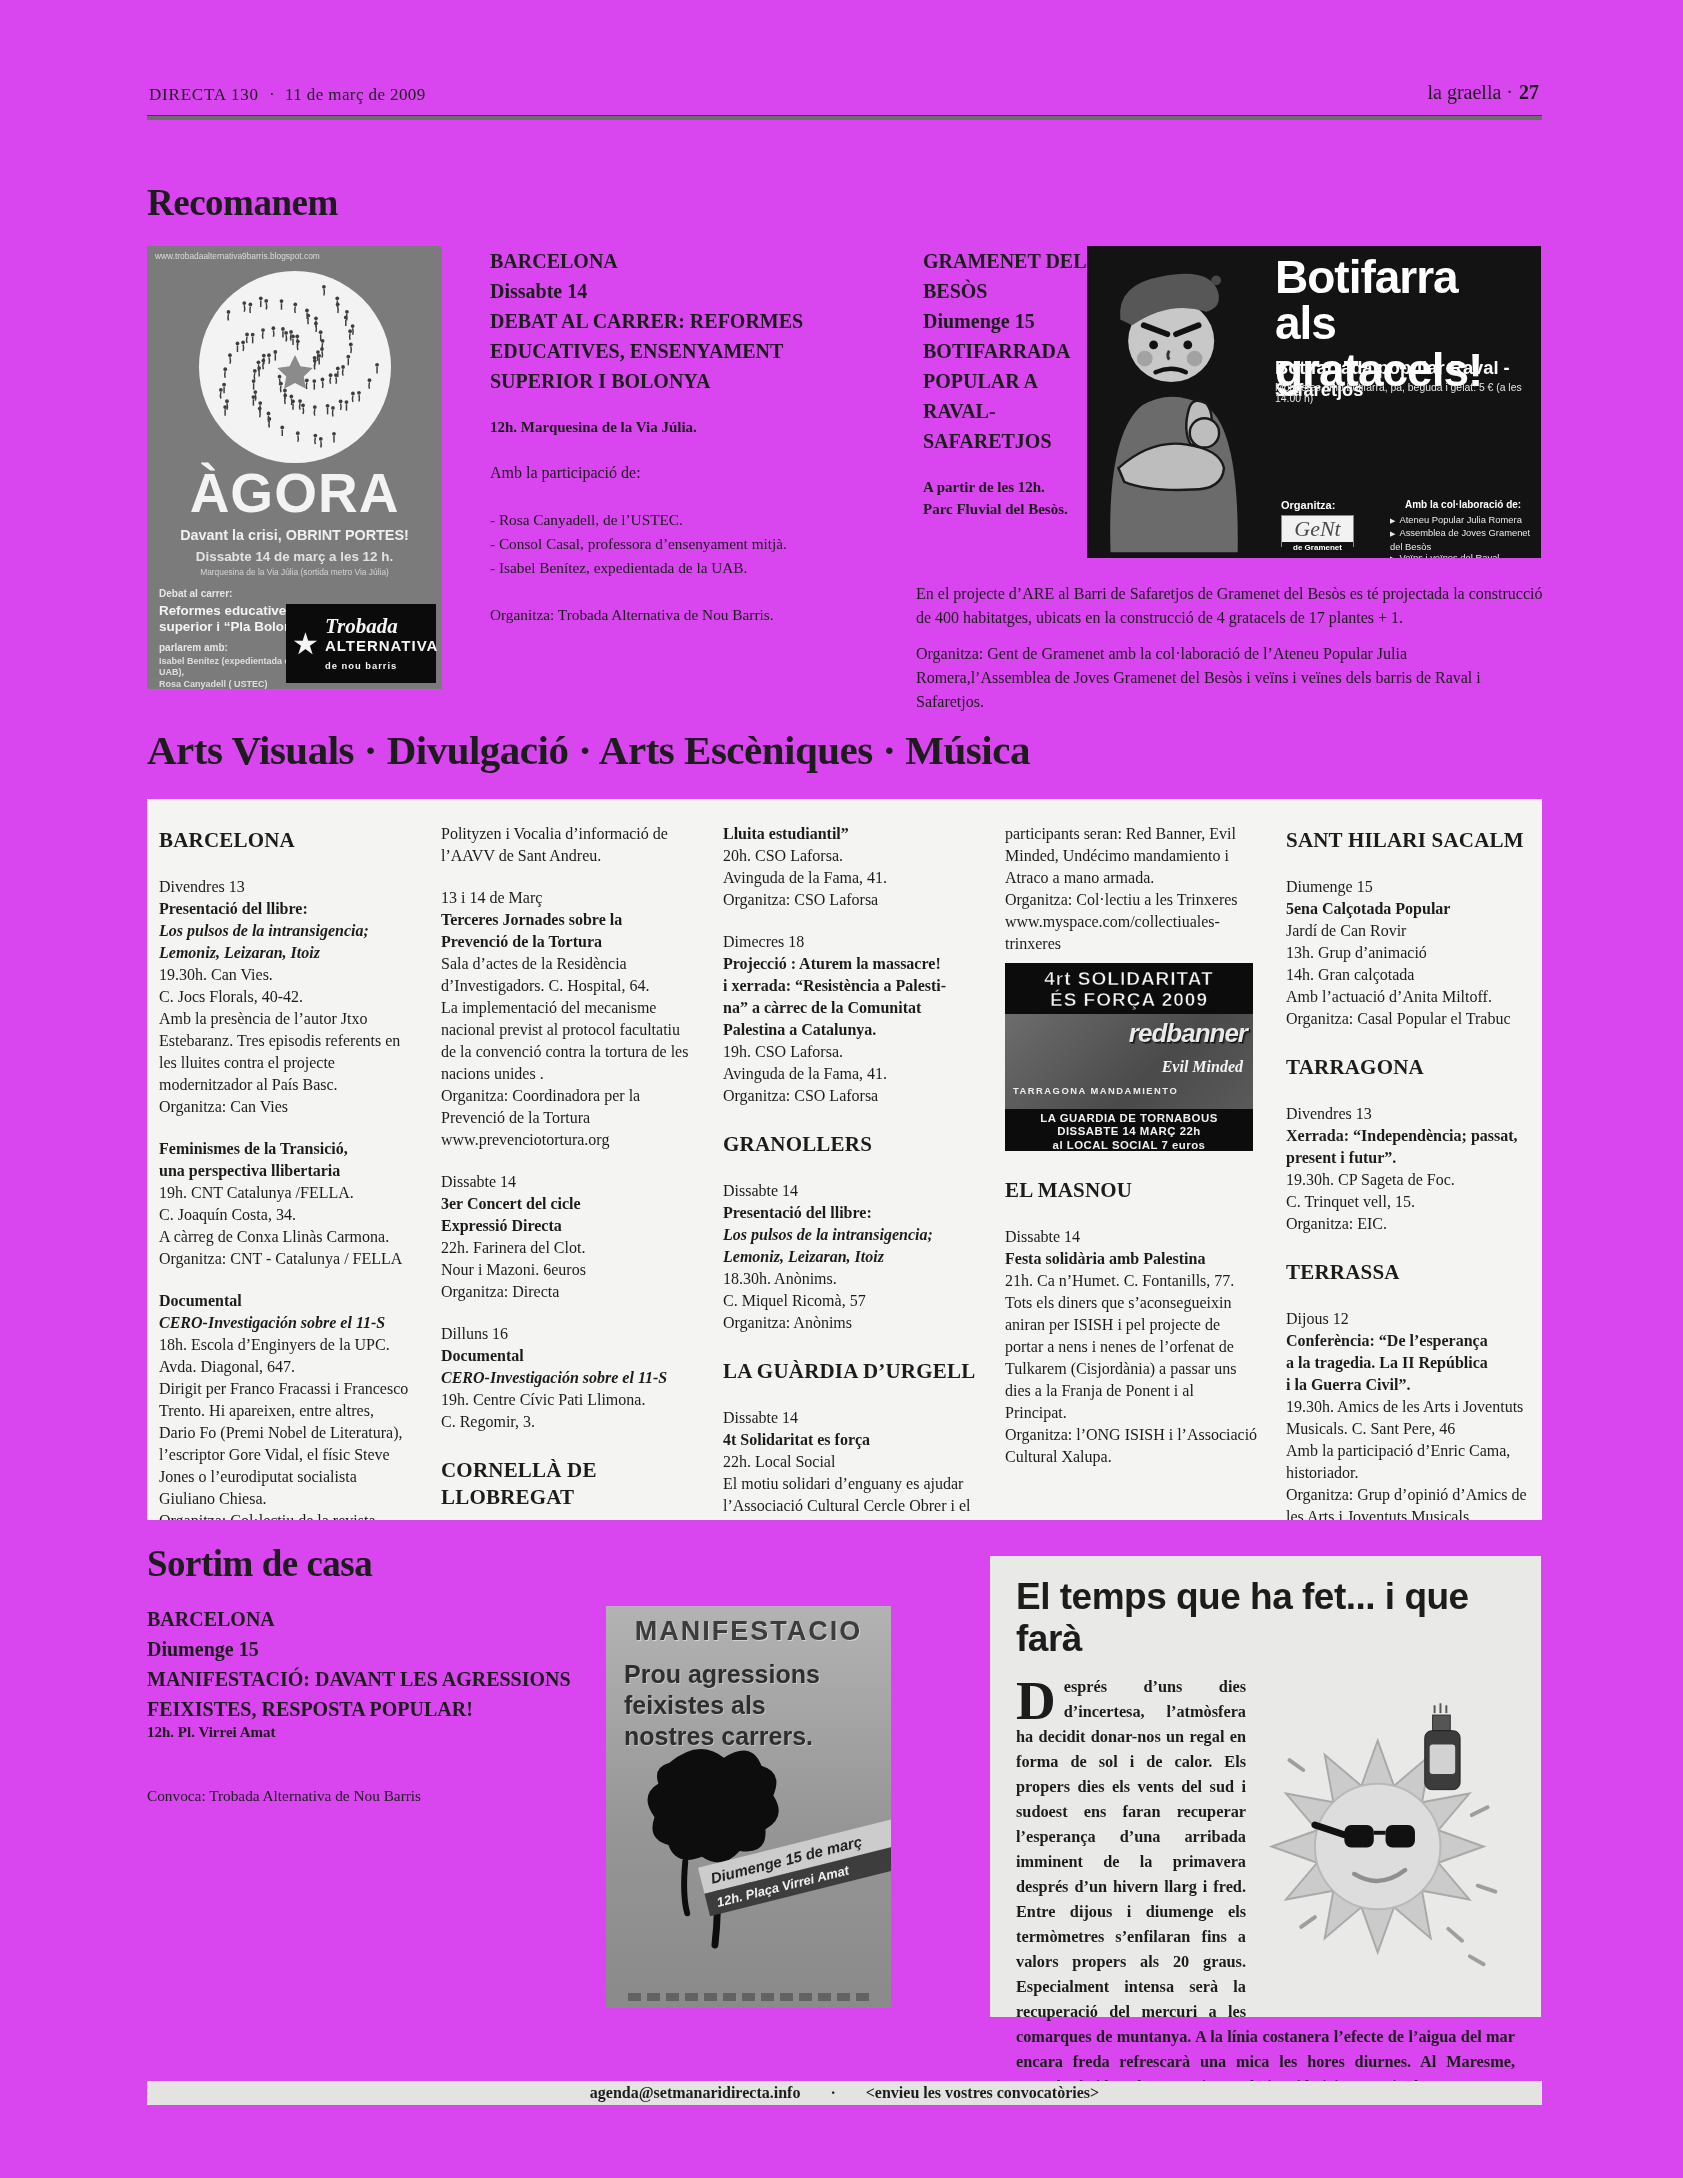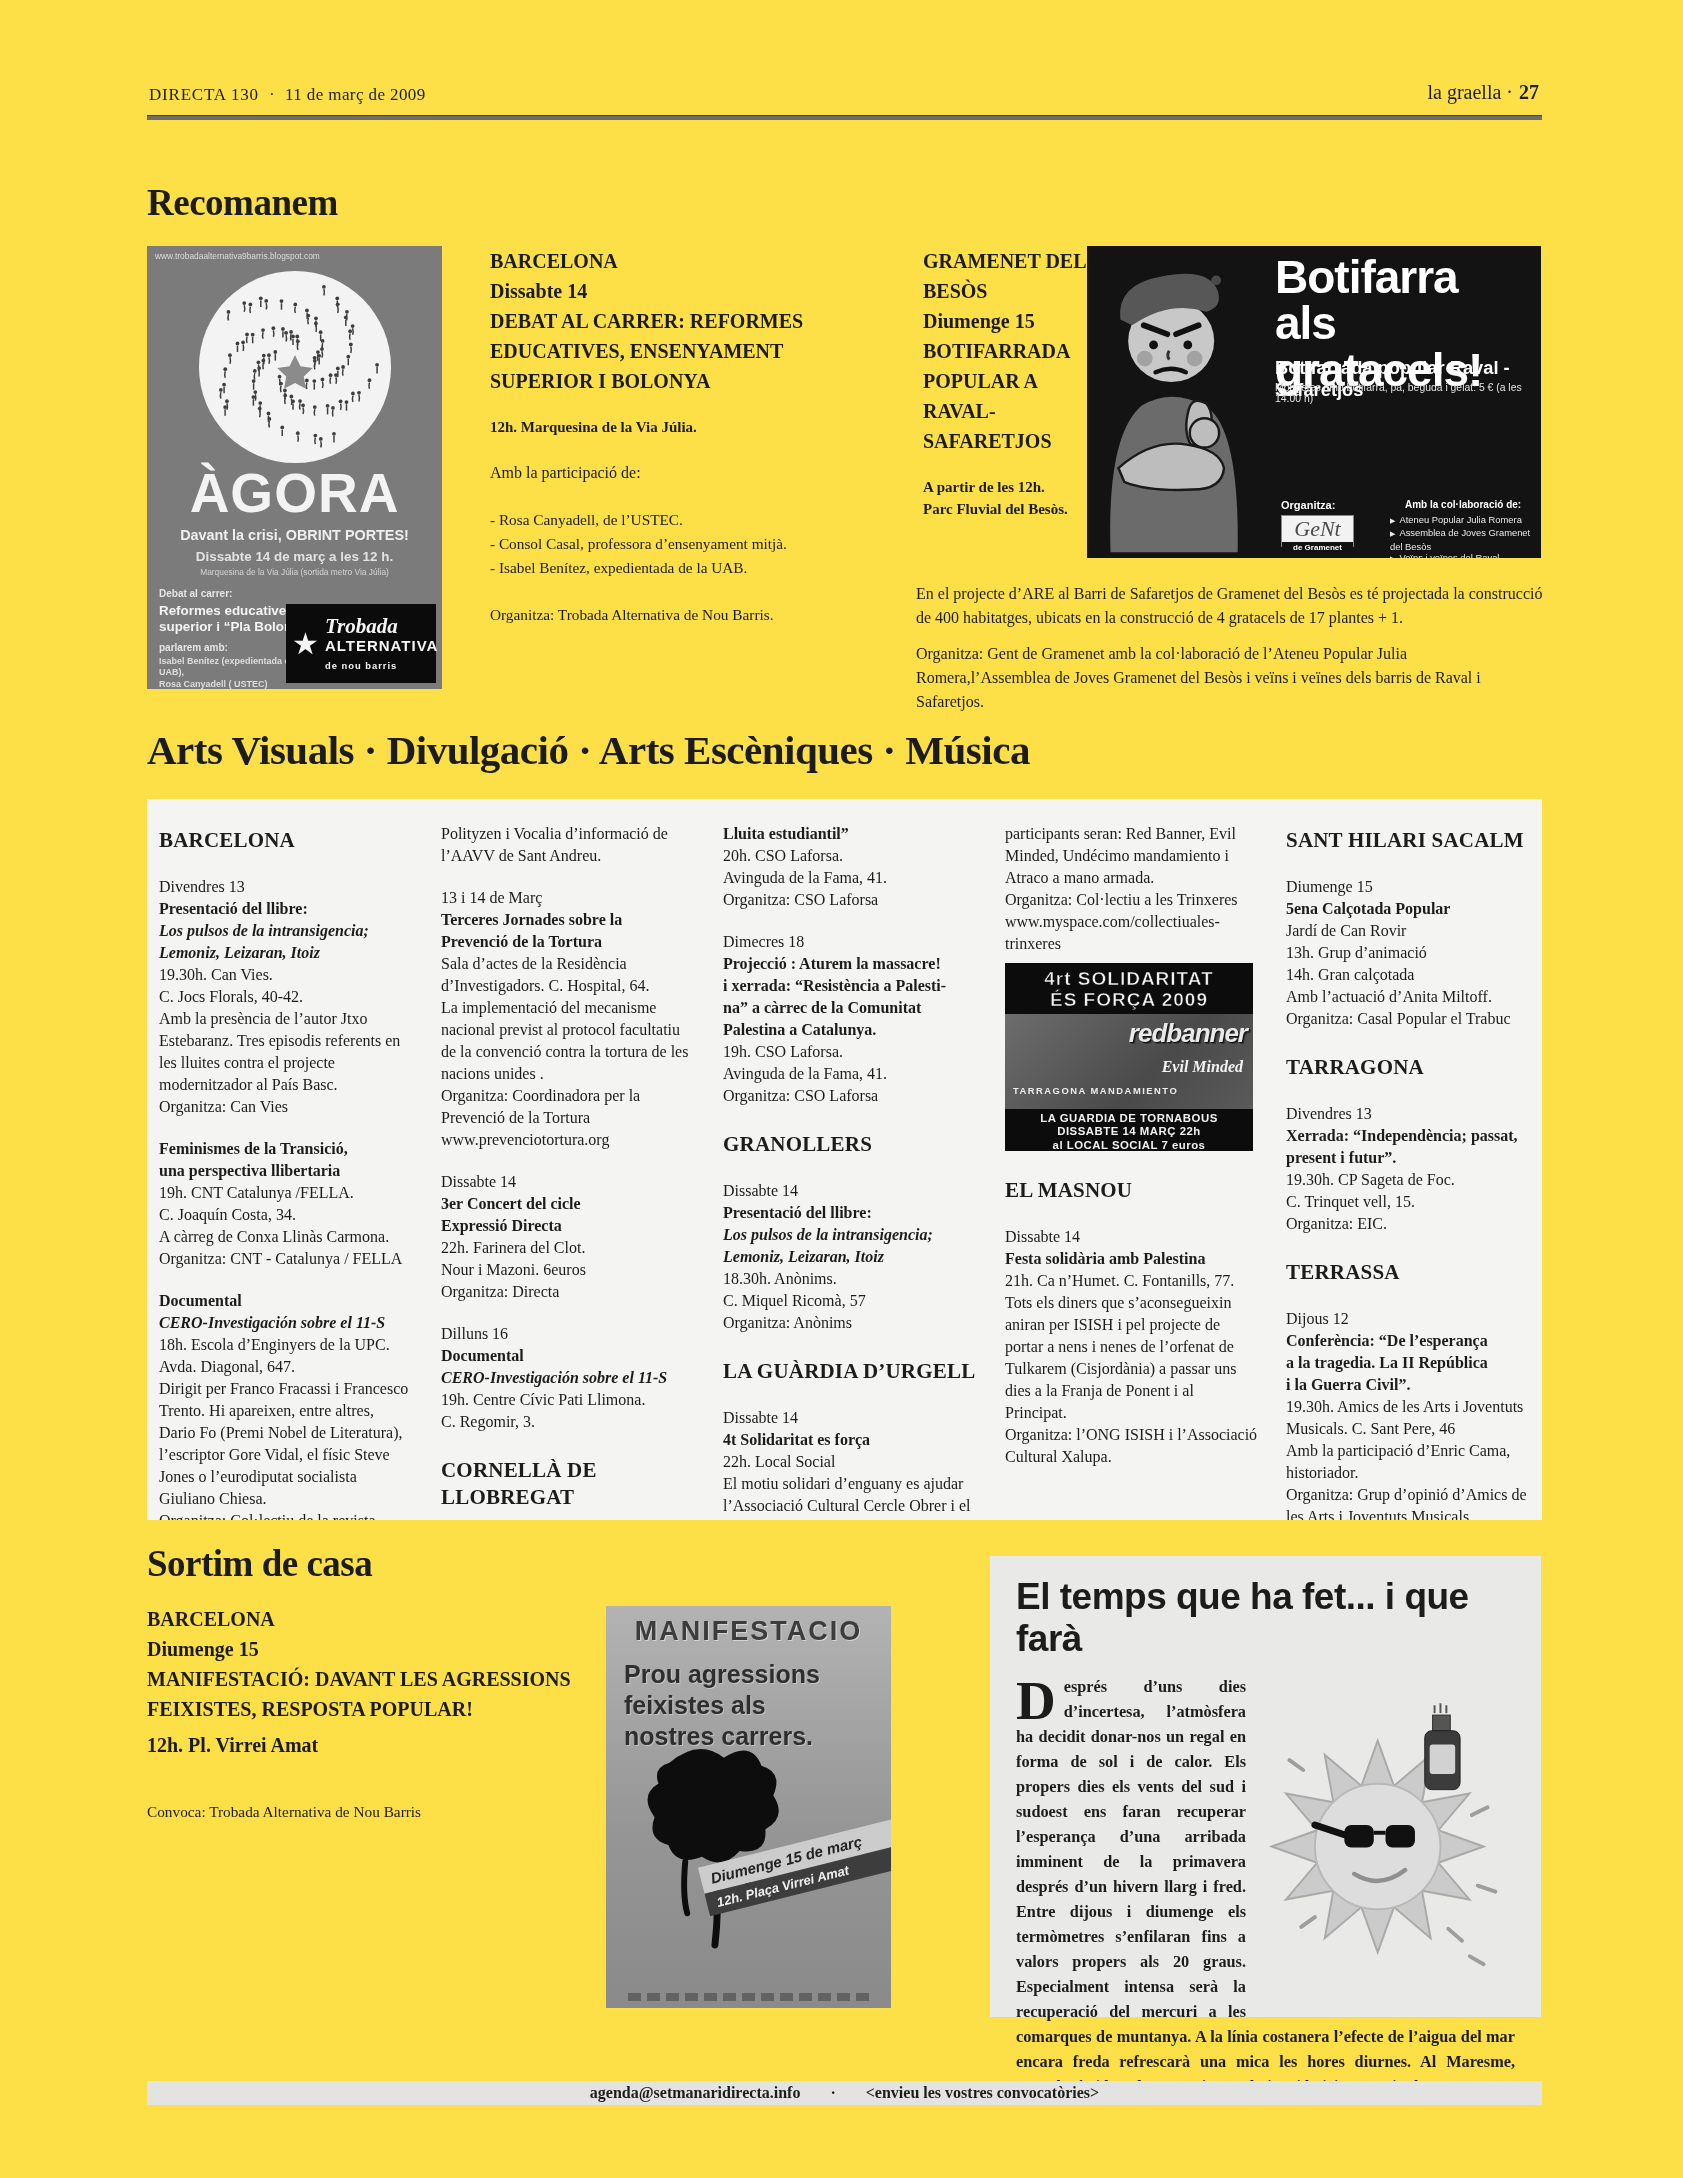--- a/index.html
+++ b/index.html
@@ -1,16 +1,16 @@
 <!DOCTYPE html>
 <html><head>
 <meta charset="utf-8">
 <style>
   html,body{margin:0;padding:0;background:#fff;}
-  .page{position:relative;width:1683px;height:2178px;background:#fde047;color:#1c1c1c;
+  .page{position:relative;width:1683px;height:2178px;background:#d946ef;color:#1c1c1c;
         font-family:"Liberation Serif",serif;overflow:hidden;}
 
   
   .hdr-left{position:absolute;left:149px;top:85px;font-size:17px;letter-spacing:0.4px;}
   .hdr-left .issue{letter-spacing:0.8px;}
   .hdr-left .dot{margin:0 10px;}
   .hdr-right{position:absolute;right:144px;top:81px;font-size:20px;}
   .hdr-right .pg{font-weight:700;margin-left:6px;}
   .hdr-rule{position:absolute;left:147px;top:115px;width:1395px;height:4px;background:#6d6d6d;border-top:1px solid #3f3f3f;}
 
@@ -98,21 +98,21 @@
            text-shadow:1px 1px 0 #111,2px 2px 0 #333;letter-spacing:-1px;}
   .soli-em{position:absolute;right:10px;top:44px;font-family:"Liberation Serif",serif;font-style:italic;font-weight:700;
            font-size:16px;color:#f4f4f4;}
   .soli-um{position:absolute;left:8px;top:71px;font-weight:700;font-size:9.4px;letter-spacing:1.5px;color:#ededed;}
   .soli-bot{background:#0c0c0c;text-align:center;padding:3px 0 4px;}
   .soli-bot div{color:#f1f1f1;font-weight:700;font-size:11.4px;line-height:13.4px;letter-spacing:0.5px;}
 
   
   .sortim{position:absolute;left:147px;top:1604px;width:426px;}
   .so-head{font-weight:700;font-size:20px;line-height:30px;}
-  .so-place{font-weight:700;font-size:20px;margin-top:10px;}
+  .so-place{font-weight:700;font-size:15px;}
   .so-conv{font-size:15.3px;margin-top:46px;}
 
   
   .mani{position:absolute;left:606px;top:1606px;width:285px;height:402px;overflow:hidden;
         background:linear-gradient(180deg,#b3b3b3,#969696 55%,#8a8a8a);font-family:"Liberation Sans",sans-serif;}
   .mani-title{position:absolute;left:0;top:10px;width:100%;text-align:center;font-size:27px;font-weight:700;
               letter-spacing:2px;color:#3c3c3c;text-shadow:1px 1px 0 rgba(255,255,255,.45);}
   .mani-lines{position:absolute;left:18px;top:53px;font-weight:700;font-size:25px;line-height:31px;color:#2e2e2e;
               text-shadow:1px 1px 0 rgba(255,255,255,.35);}
   .mani-splat{position:absolute;left:4px;top:117px;width:198px;height:238px;}

